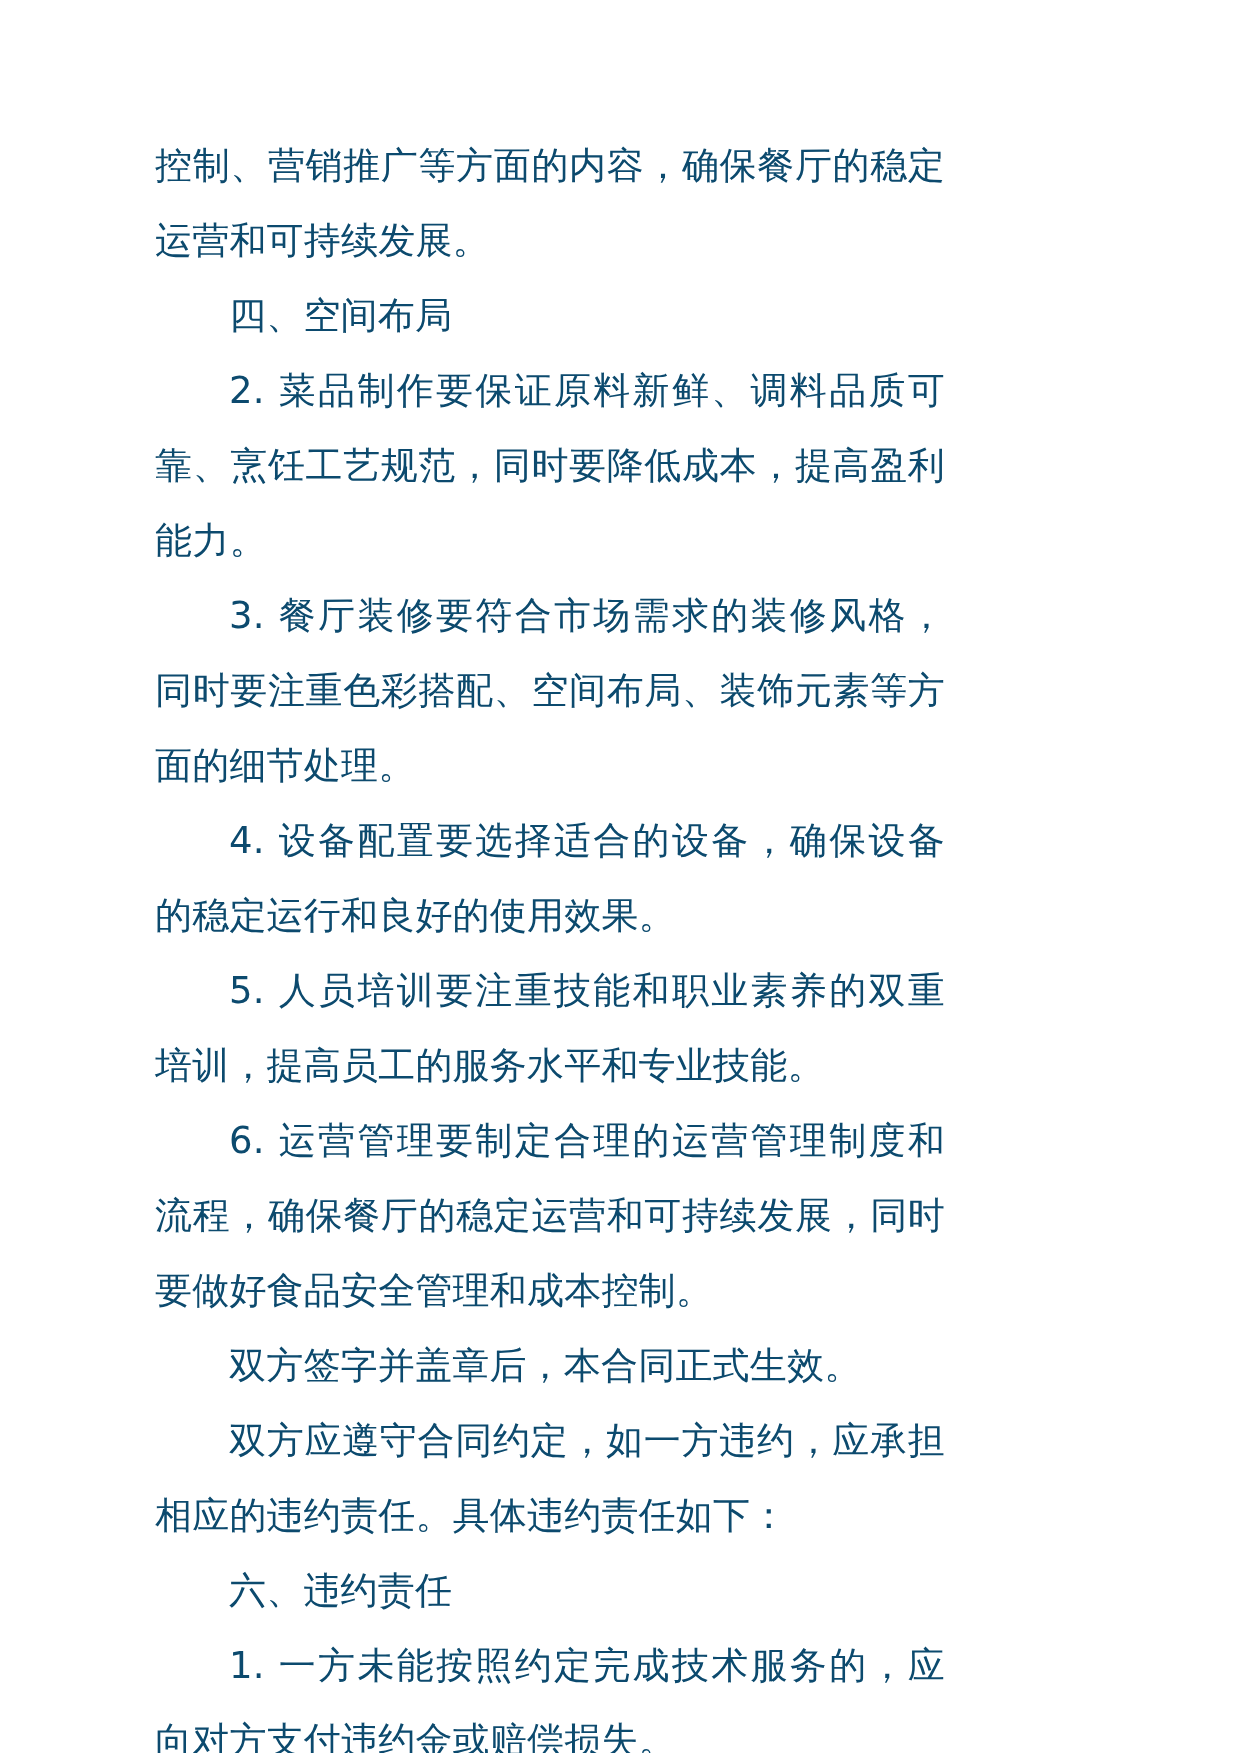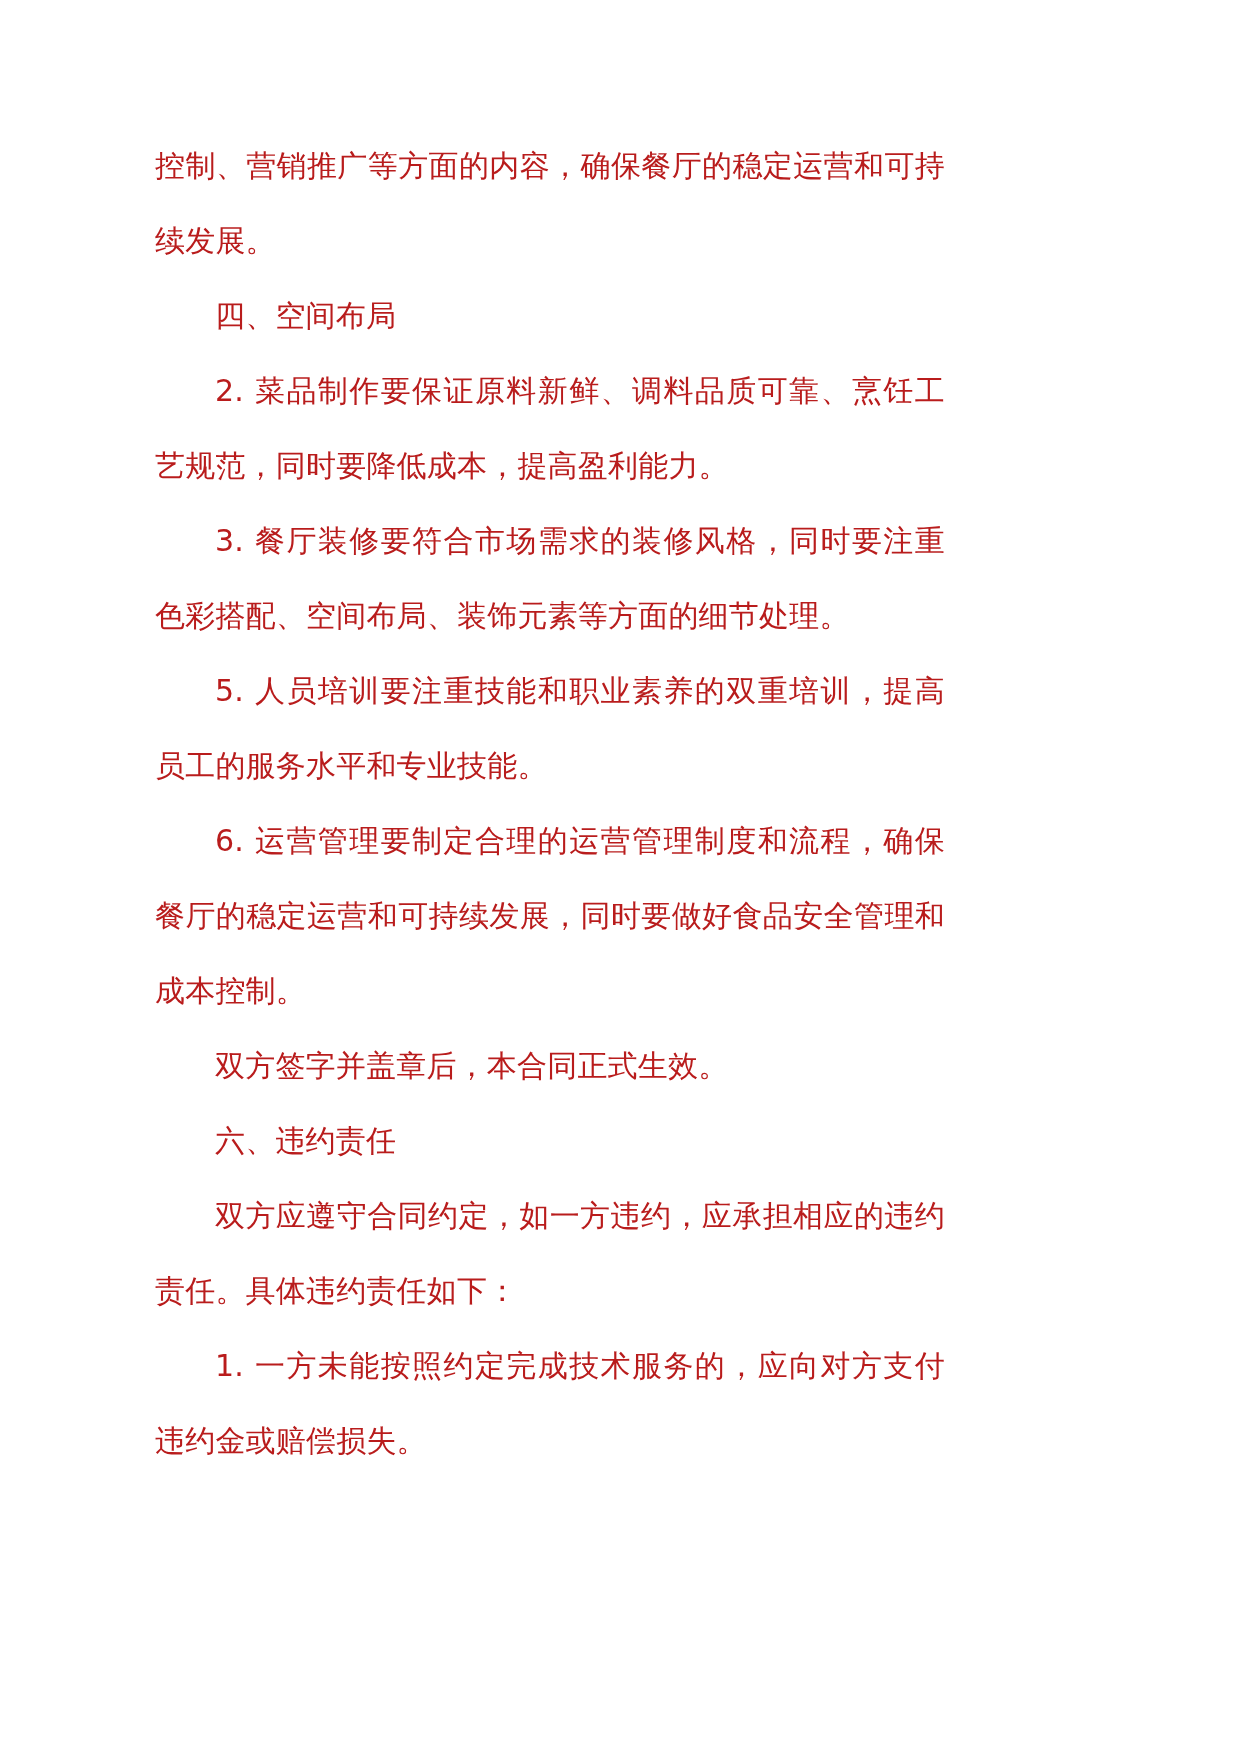--- a/index.html
+++ b/index.html
@@ -27,28 +27,28 @@
   }
 
   .doc-body {
     position: absolute;
     left: 155px;
     top: 128px;
     width: 790px;
   }
 
   .para {
-    font-size: 30px;
+    font-size: 37px;
     line-height: 75px;
     letter-spacing: 0.2px;
     text-align: justify;
     text-justify: inter-ideograph;
     margin: 0;
     padding: 0;
-    color: #b91c1c;
+    color: #0c4a6e;
     font-weight: 400;
     word-break: break-all;
     white-space: normal;
   }
 
   .para.indent {
     text-indent: 2em;
   }
 
   .para.flush {
@@ -73,28 +73,29 @@
 
     <p class="para flush nostretch">控制、营销推广等方面的内容，确保餐厅的稳定运营和可持续发展。</p>
 
     <p class="para indent nostretch">四、空间布局</p>
 
 
     <p class="para indent nostretch">2. 菜品制作要保证原料新鲜、调料品质可靠、烹饪工艺规范，同时要降低成本，提高盈利能力。</p>
 
     <p class="para indent nostretch">3. 餐厅装修要符合市场需求的装修风格，同时要注重色彩搭配、空间布局、装饰元素等方面的细节处理。</p>
 
+    <p class="para indent nostretch">4. 设备配置要选择适合的设备，确保设备的稳定运行和良好的使用效果。</p>
 
     <p class="para indent nostretch">5. 人员培训要注重技能和职业素养的双重培训，提高员工的服务水平和专业技能。</p>
 
     <p class="para indent nostretch">6. 运营管理要制定合理的运营管理制度和流程，确保餐厅的稳定运营和可持续发展，同时要做好食品安全管理和成本控制。</p>
 
 
     <p class="para indent nostretch">双方签字并盖章后，本合同正式生效。</p>
 
+    <p class="para indent nostretch">双方应遵守合同约定，如一方违约，应承担相应的违约责任。具体违约责任如下：</p>
+
     <p class="para indent nostretch">六、违约责任</p>
-
-    <p class="para indent nostretch">双方应遵守合同约定，如一方违约，应承担相应的违约责任。具体违约责任如下：</p>
 
     <p class="para indent nostretch">1. 一方未能按照约定完成技术服务的，应向对方支付违约金或赔偿损失。</p>
 
   </div>
 </div>
 
 </body></html>

